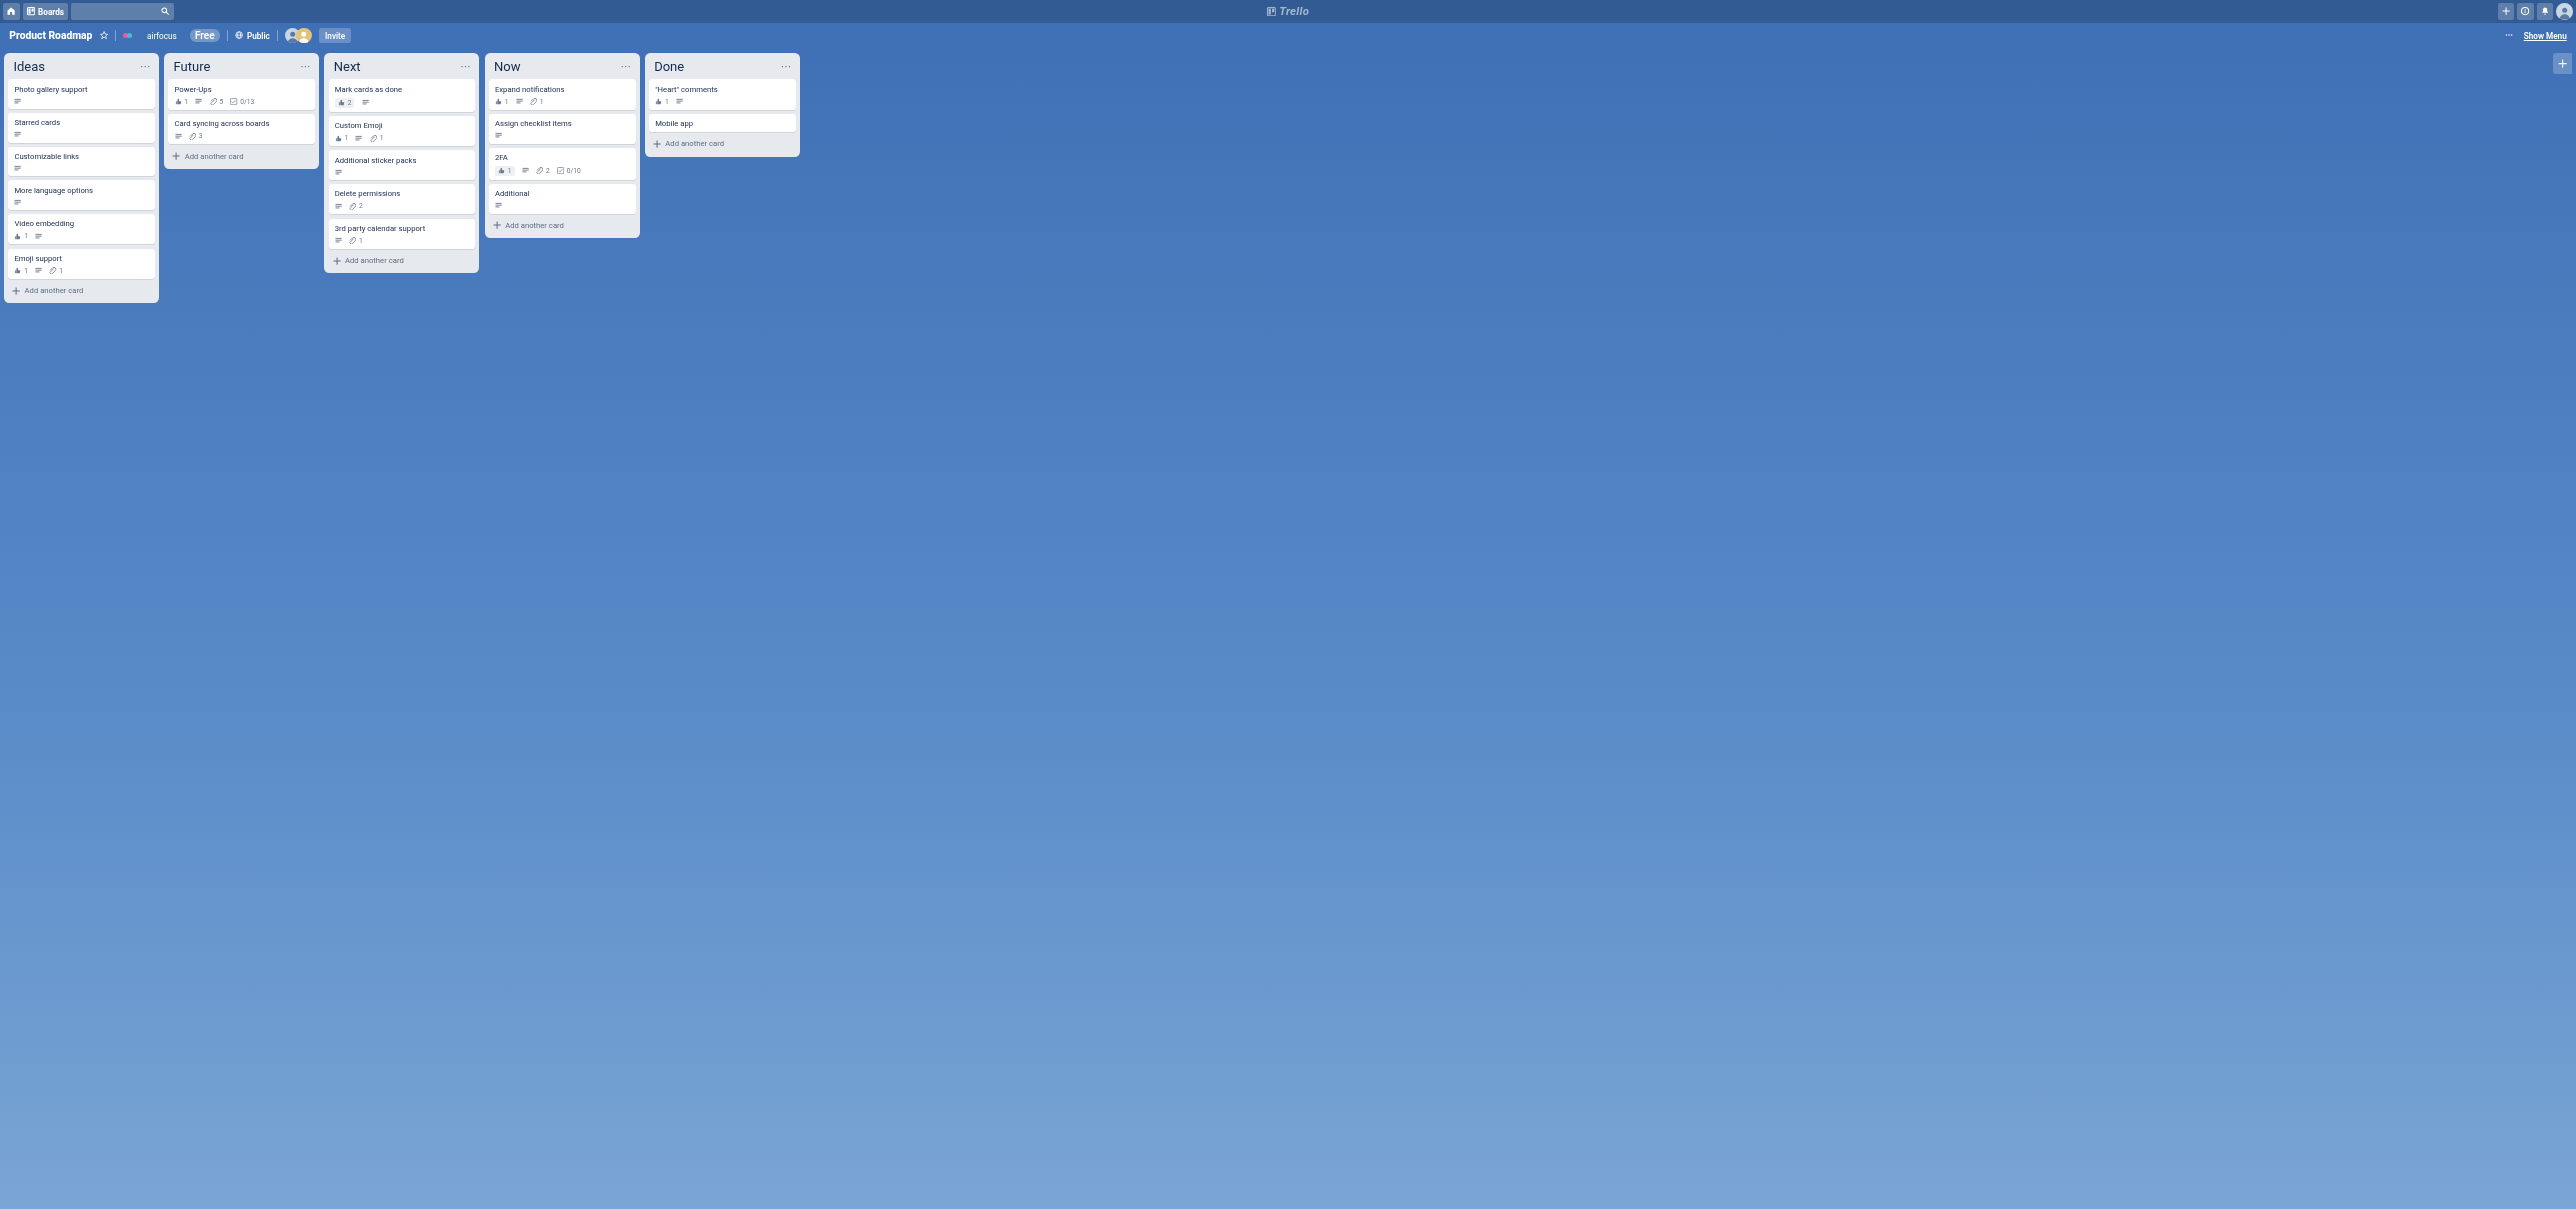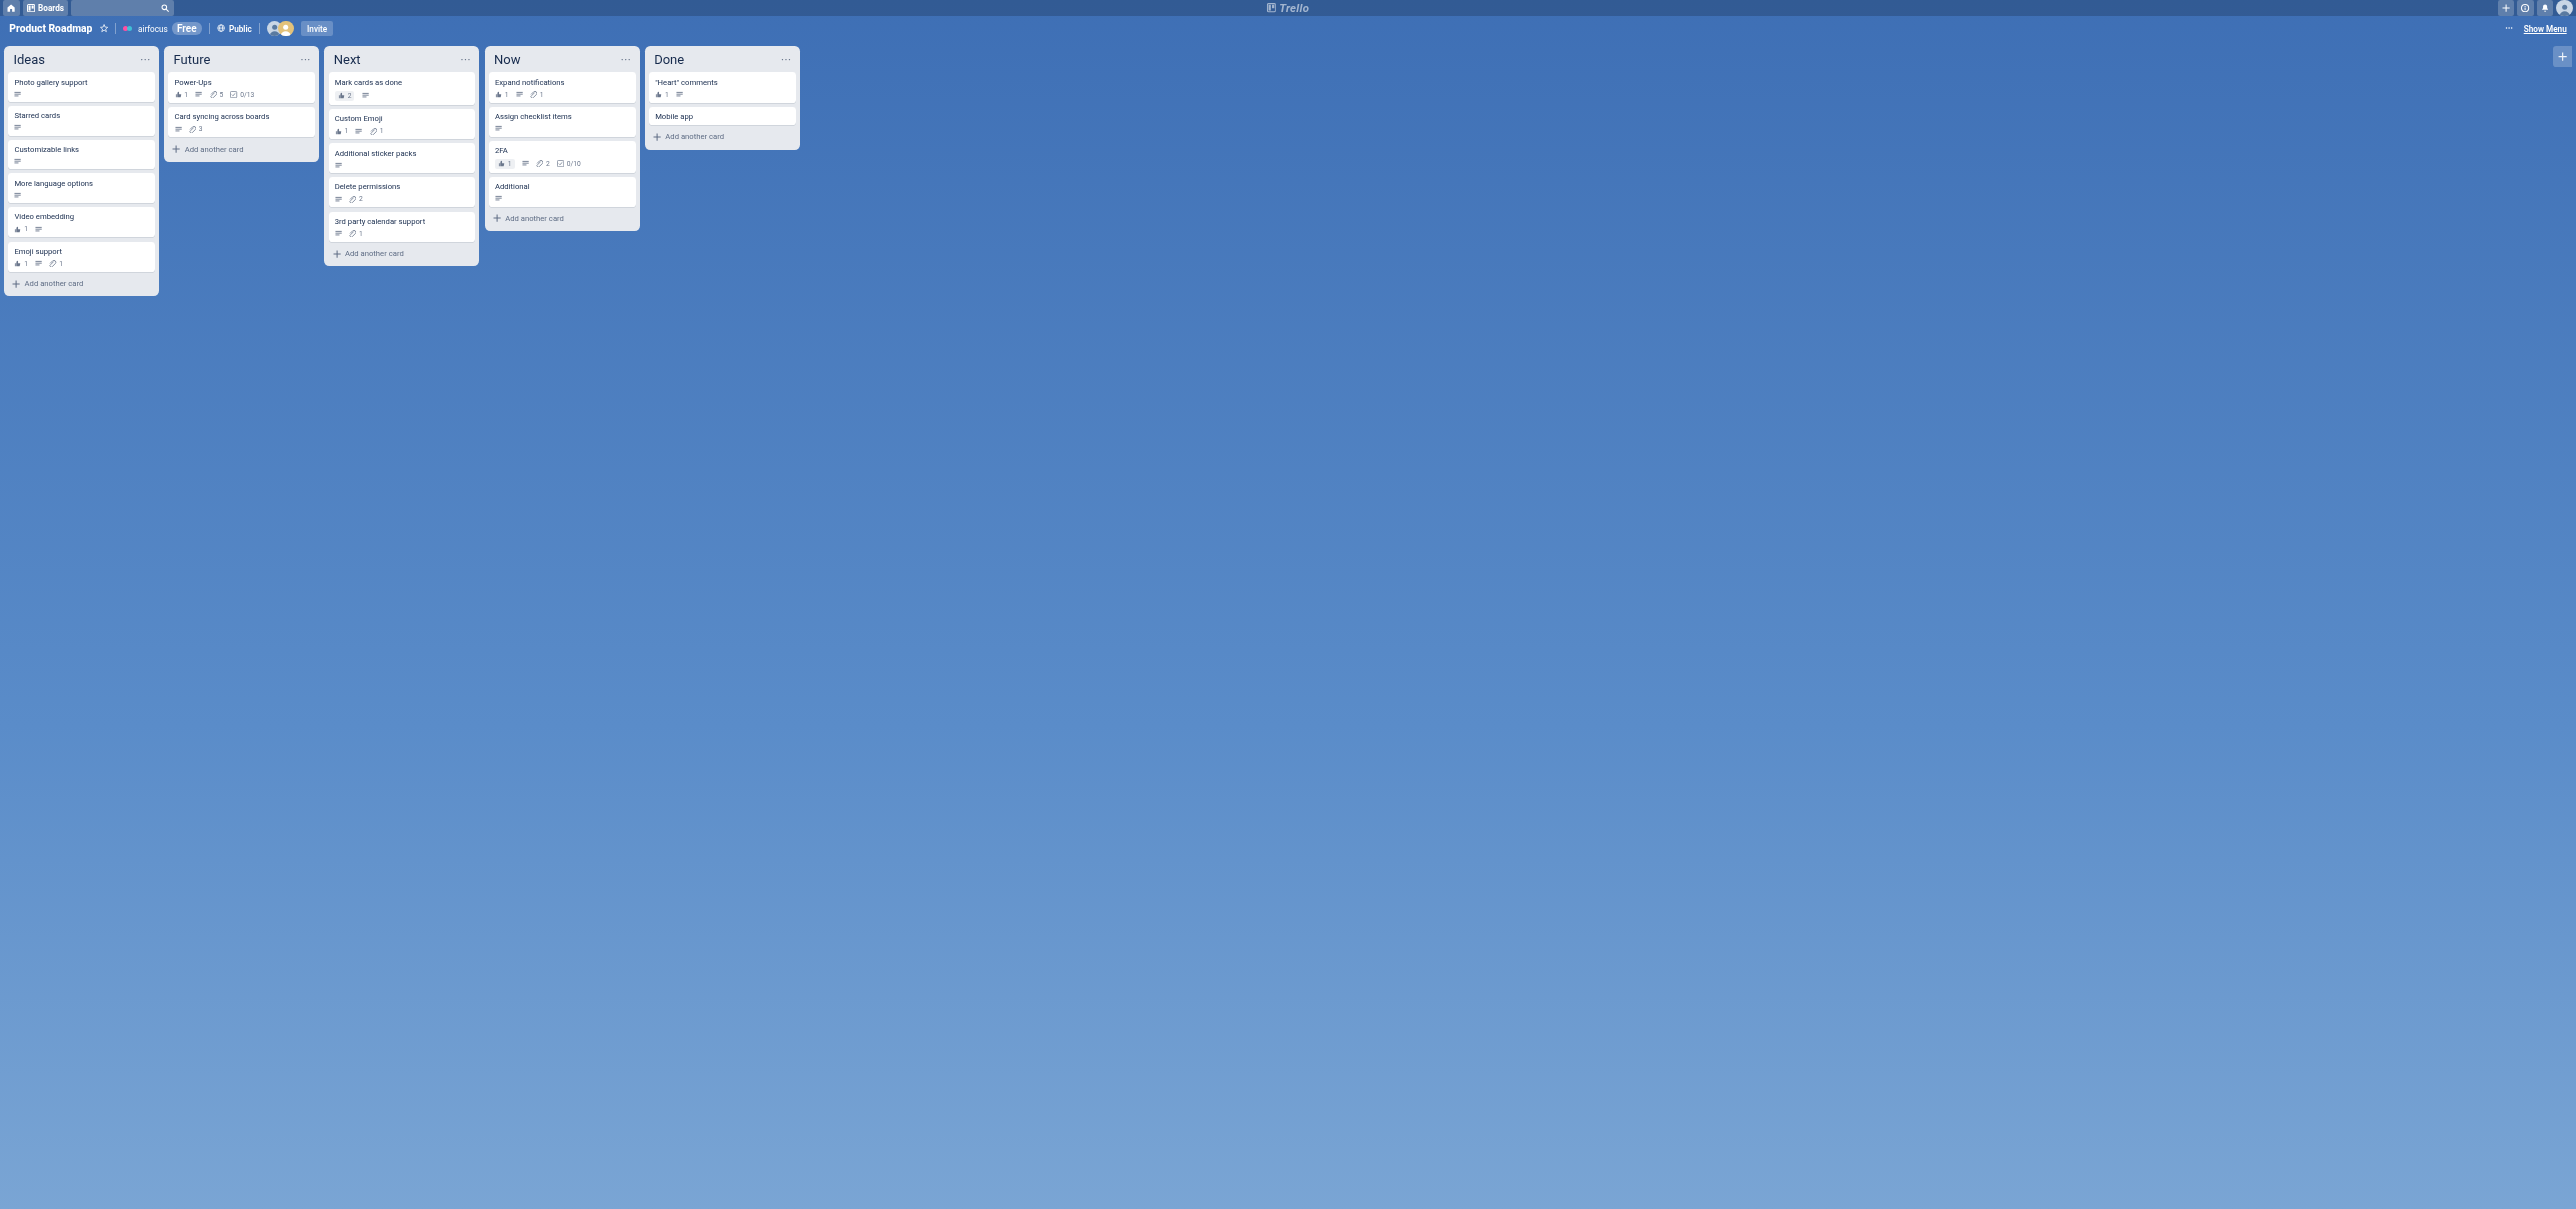--- a/index.html
+++ b/index.html
@@ -6,21 +6,21 @@
   html, body { height: 100%; }
   body {
     font-family: -apple-system, BlinkMacSystemFont, "Segoe UI", Roboto, Helvetica, Arial, sans-serif;
     background: linear-gradient(180deg, #3e6fb5 0%, #5a8cc9 60%, #7aa5d4 100%);
     color: #172b4d;
     overflow: hidden;
   }
 
   
   .topbar {
-    height: 16px;
+    height: 23px;
     background: rgba(0,0,0,0.18);
     display: flex;
     align-items: center;
     padding: 0 3.1px;
     gap: 3.1px;
     position: relative;
   }
   .topbar-btn {
     height: 16.5px;
     min-width: 16.5px;
@@ -81,21 +81,21 @@
     height: 25px;
     display: flex;
     align-items: center;
     padding: 0 9.3px;
     gap: 7.2px;
     color: #fff;
   }
   .board-title { font-size: 10.3px; font-weight: 800; }
   .boardbar svg { fill: #fff; }
   .vdivider { width: 0.5px; height: 10.3px; background: rgba(255,255,255,0.35); }
-  .team-chip { display: flex; align-items: center; gap: 4px; }
+  .team-chip { display: flex; align-items: center; gap: 13px; }
   .team-dots { position: relative; width: 11.3px; height: 8.2px; }
   .team-dots span { position: absolute; width: 5.2px; height: 5.2px; border-radius: 50%; }
   .team-dots .d1 { background: #ff4fa3; left: 0; top: 1.5px; }
   .team-dots .d2 { background: #40c9d8; left: 4.1px; top: 1.5px; opacity: 0.9; }
   .pill {
     background: rgba(255,255,255,0.28);
     border-radius: 6.2px;
     padding: 1px 5.2px;
     font-size: 10px;
     font-weight: 600;

